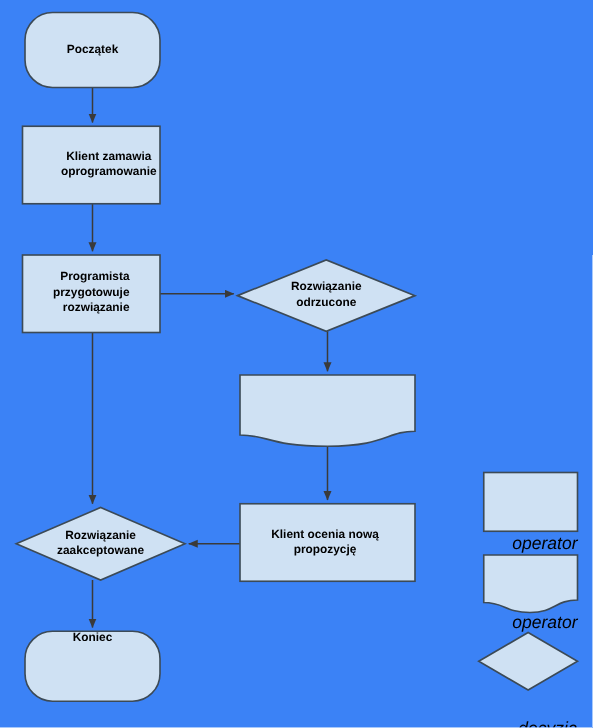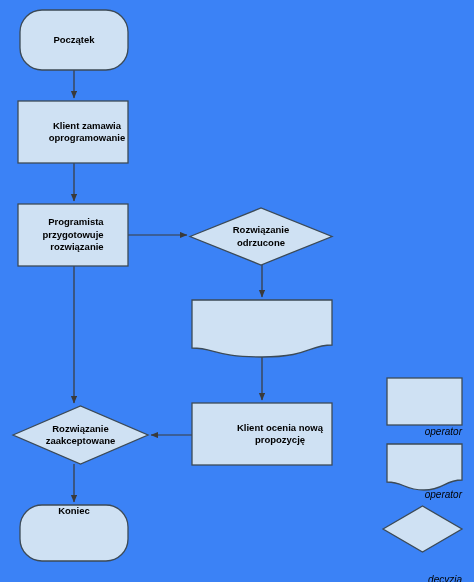--- a/index.html
+++ b/index.html
@@ -36,21 +36,21 @@
     line-height: 12.5px;
     color: #000000;
     font-weight: bold;
     pointer-events: none;
     white-space: pre-line;
   }
   .legend-label {
     position: absolute;
     font-family: "Liberation Sans", sans-serif;
     font-style: italic;
-    font-size: 10px;
+    font-size: 14px;
     color: #000000;
     text-align: right;
     white-space: nowrap;
   }
 </style>
 </head>
 <body>
 
 <div id="canvas">
 
@@ -113,21 +113,21 @@
 oprogramowanie</div>
 
   <div class="node-label" style="left:18px; top:204px; width:110px; height:62px;text-align:right;">Programista
 przygotowuje
 rozwiązanie</div>
 
   <div class="node-label" style="left:190px; top:208px; width:142px; height:57px;">Rozwiązanie
 odrzucone</div>
 
 
-  <div class="node-label" style="left:192px; top:403px; width:136px; height:62px;padding-left:20px;">Klient ocenia nową
+  <div class="node-label" style="left:192px; top:403px; width:136px; height:62px;">Klient ocenia nową
 propozycję</div>
 
   <div class="node-label" style="left:13px; top:406px; width:135px; height:58px;">Rozwiązanie
 zaakceptowane</div>
 
   <div class="node-label" style="left:20px; top:483px; width:108px; height:56px;">Koniec</div>
 
   <div class="legend-label" style="left:382px; top:426px; width:80px;">operator</div>
 
   <div class="legend-label" style="left:382px; top:489px; width:80px;">operator</div>

